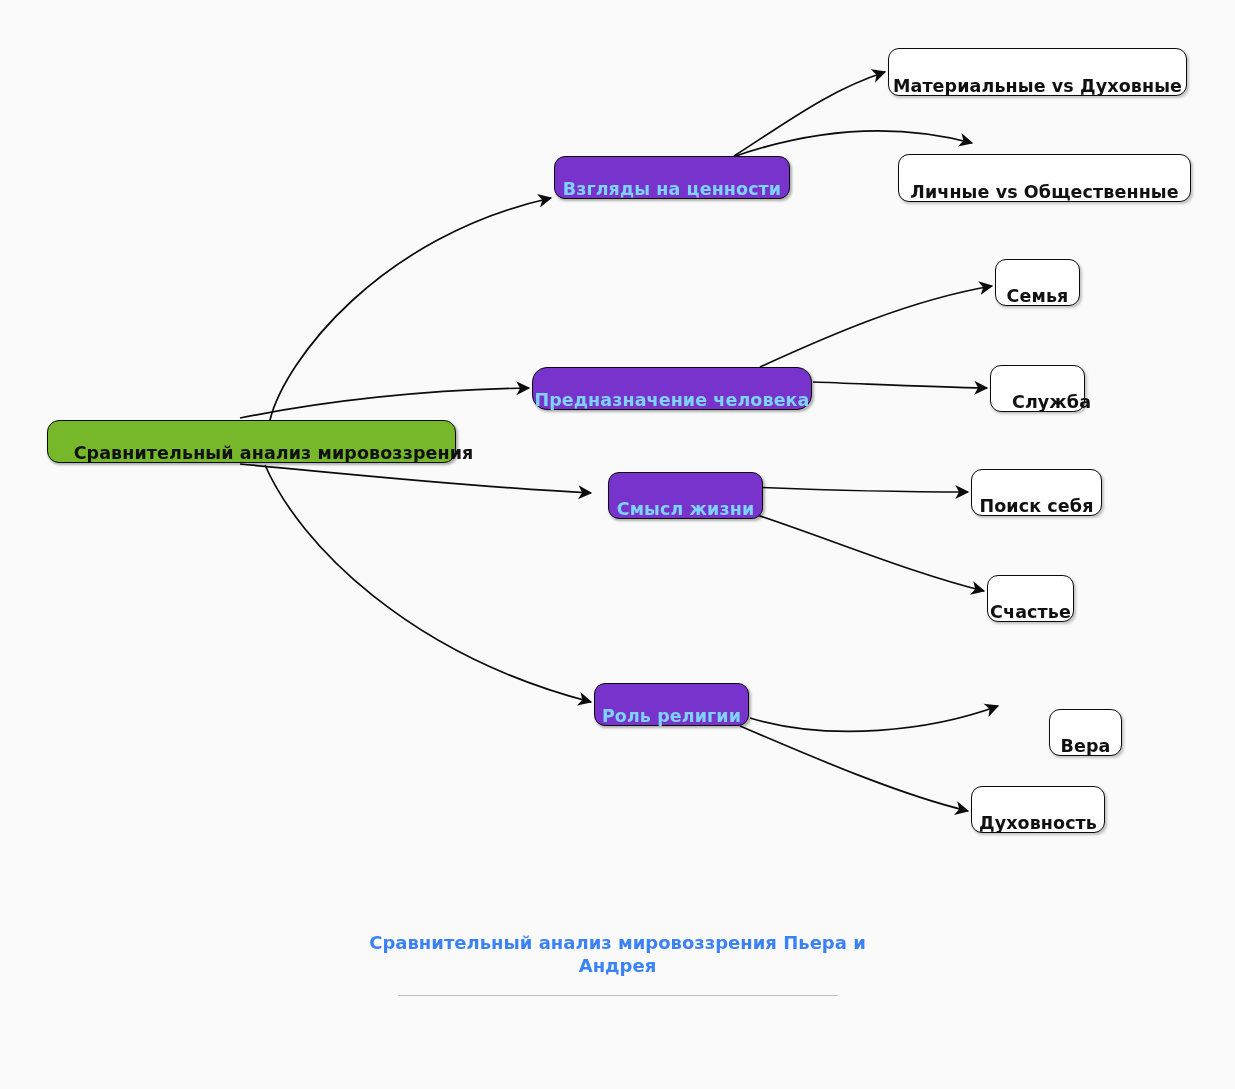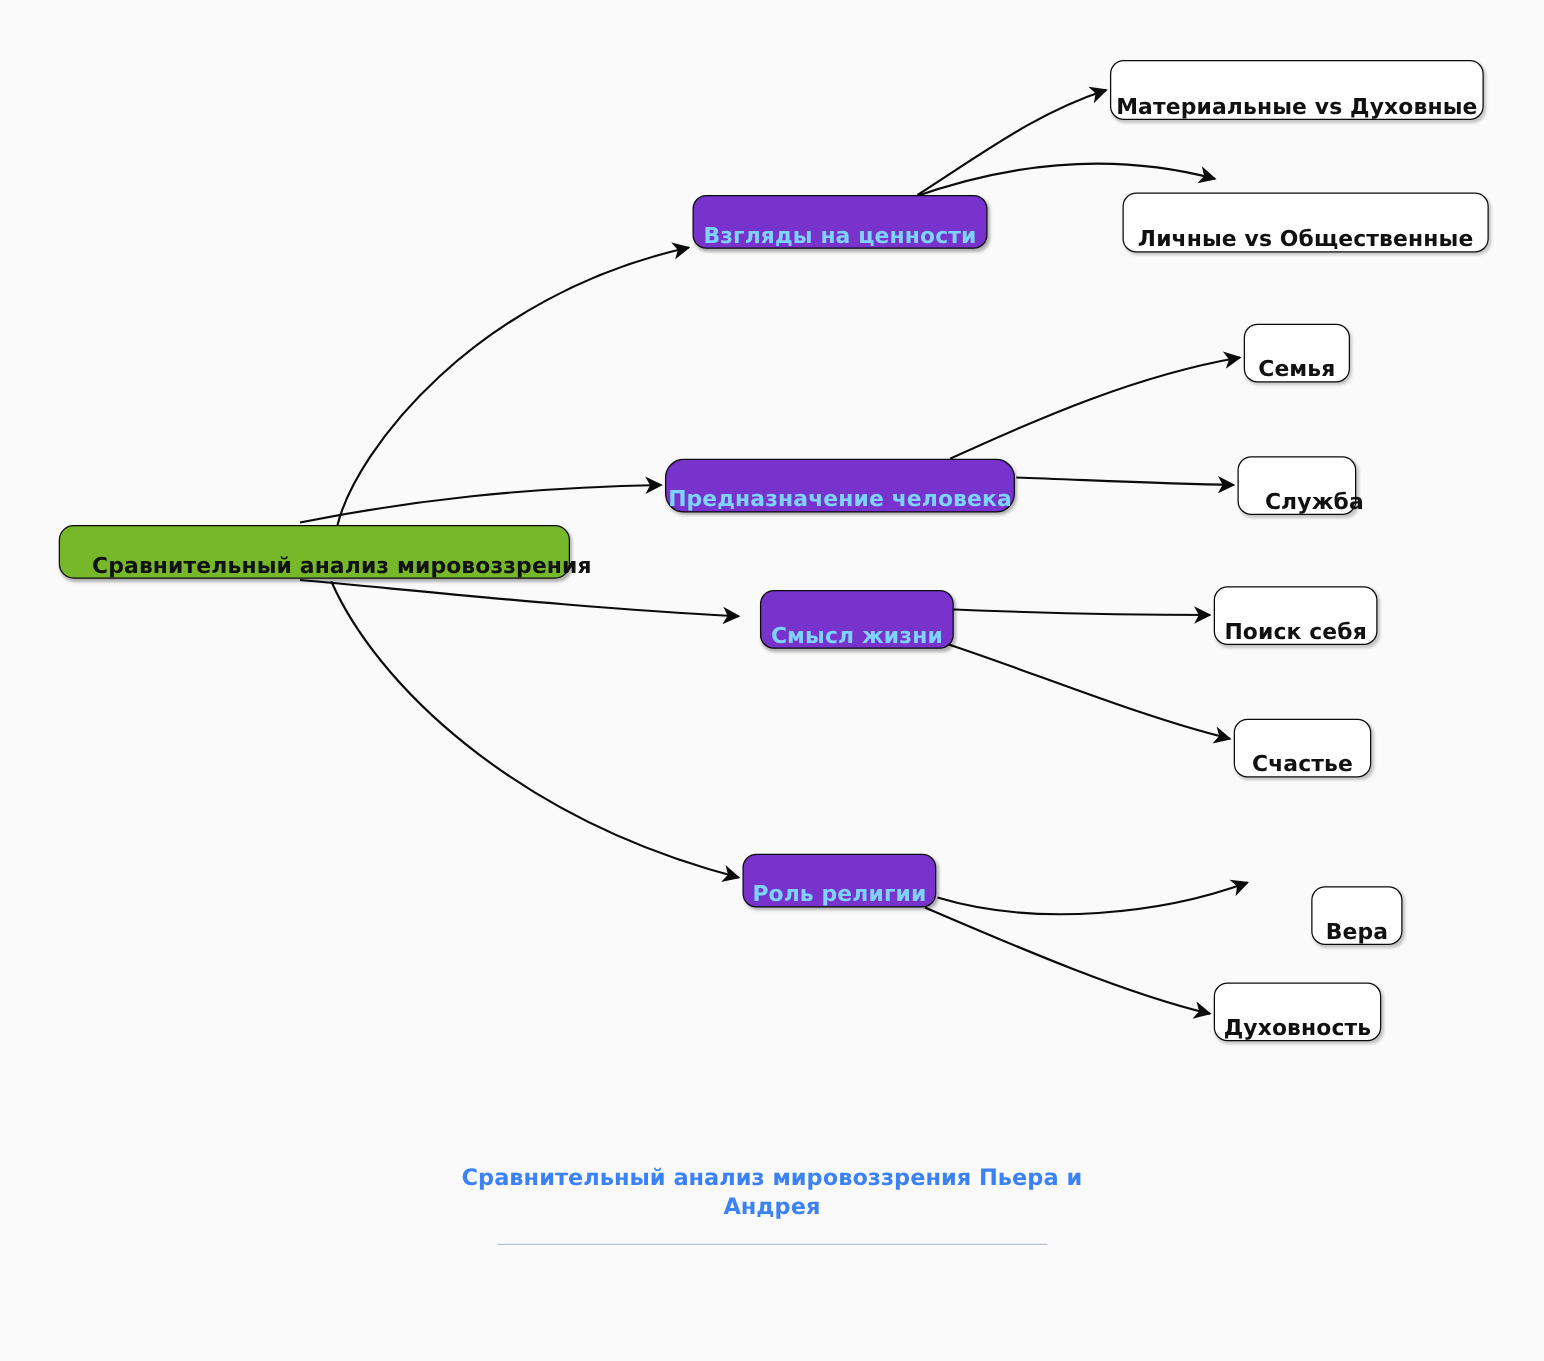--- a/index.html
+++ b/index.html
@@ -140,21 +140,21 @@
       </div>
       <div class="node node-leaf" style="left: 995px; top: 259px; width: 85px; height: 47px;">
         <span class="node-label">Семья</span>
       </div>
       <div class="node node-leaf" style="left: 990px; top: 365px; width: 95px; height: 47px; padding-left: 28px;">
         <span class="node-label">Служба</span>
       </div>
       <div class="node node-leaf" style="left: 971px; top: 469px; width: 131px; height: 47px;">
         <span class="node-label">Поиск себя</span>
       </div>
-      <div class="node node-leaf" style="left: 987px; top: 575px; width: 110px; height: 47px;">
+      <div class="node node-leaf" style="left: 987px; top: 575px; width: 87px; height: 47px;">
         <span class="node-label">Счастье</span>
       </div>
       <div class="node node-leaf" style="left: 1049px; top: 681px; width: 73px; height: 47px; margin-top: 28px;">
         <span class="node-label">Вера</span>
       </div>
       <div class="node node-leaf" style="left: 971px; top: 786px; width: 134px; height: 47px;">
         <span class="node-label">Духовность</span>
       </div>
     </div>
 

